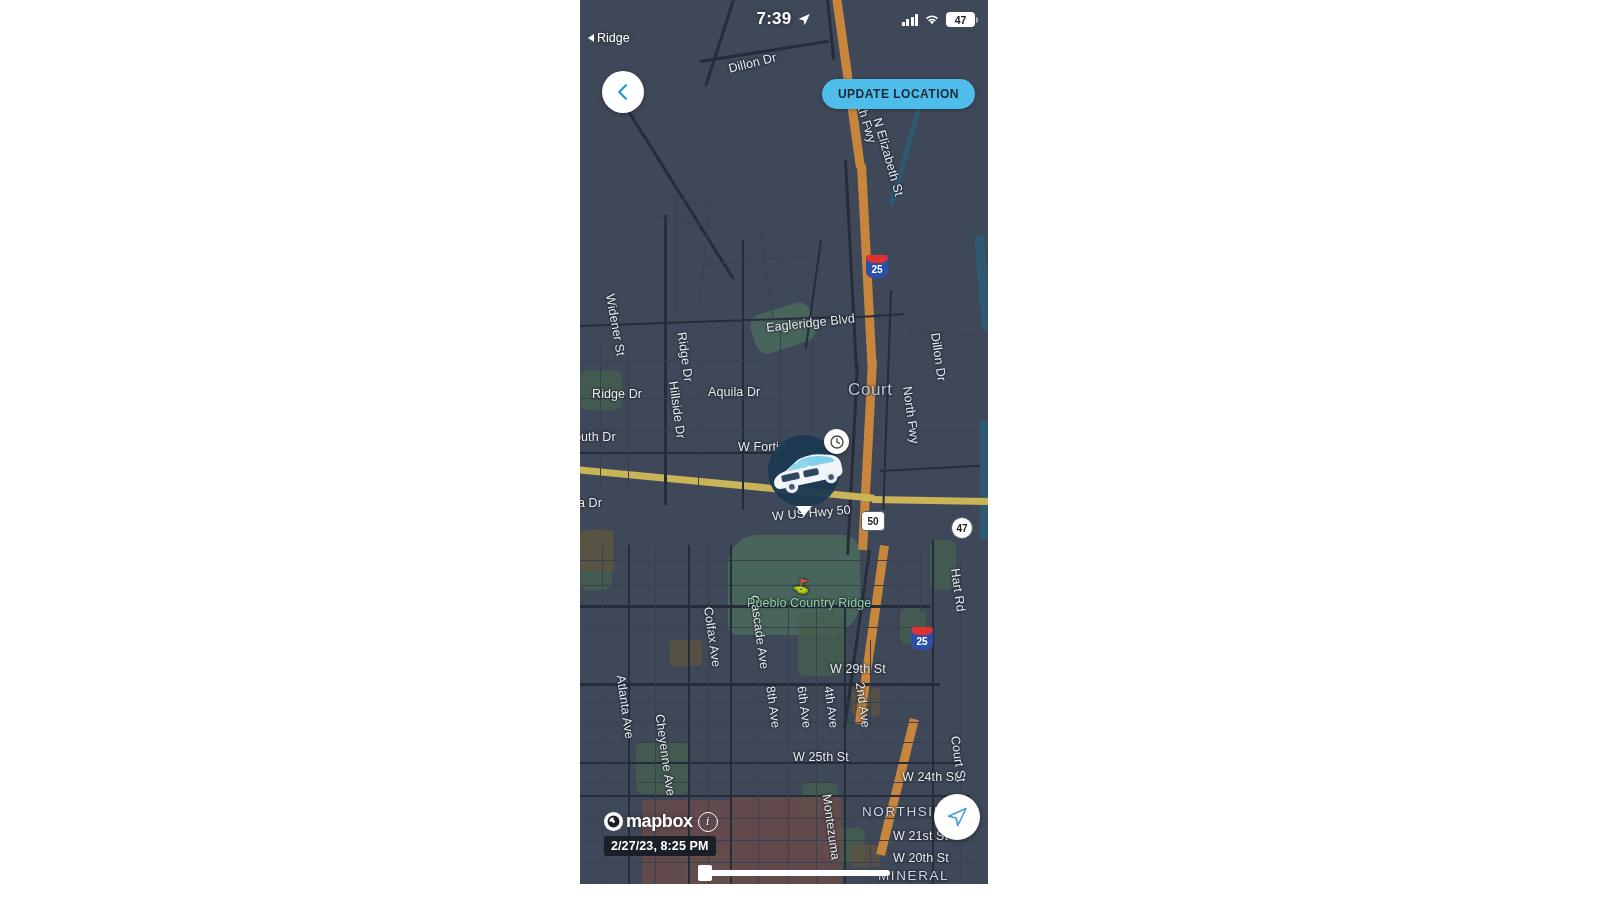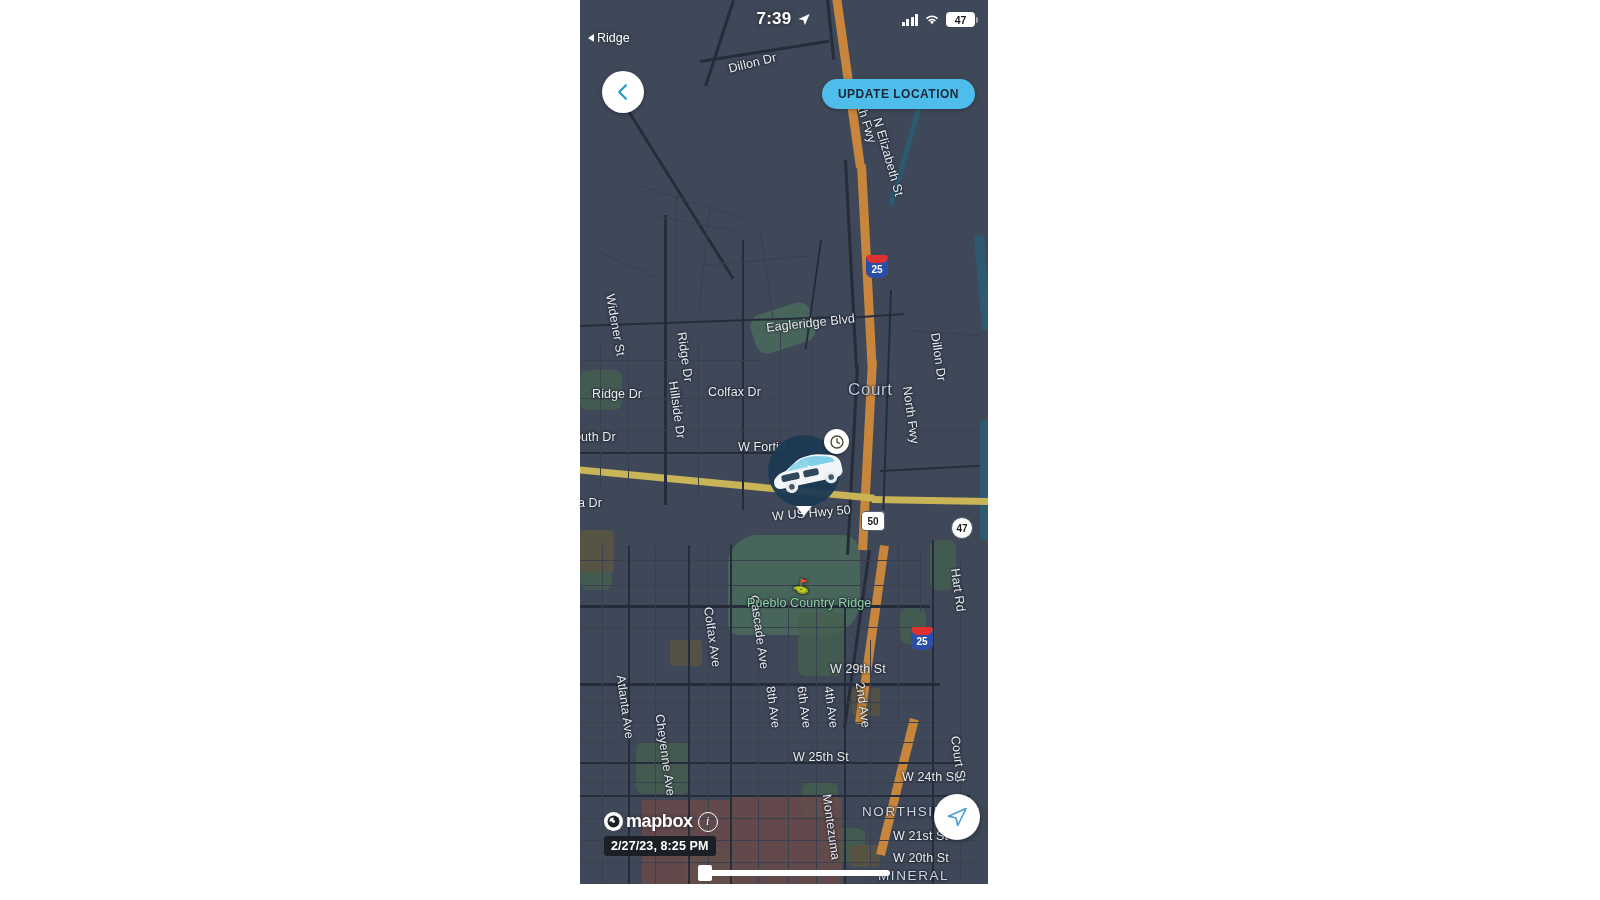--- a/index.html
+++ b/index.html
@@ -350,21 +350,21 @@
       <div class="road road-minor" style="left:16px;top:250px;width:70px;height:1.4px;transform:rotate(24deg);"></div>
 
       <div id="street-labels">
           <div class="lbl " style="left: 148px; top: 56px; transform: rotate(-14deg);">Dillon Dr</div>
           <div class="lbl " style="left: 255px; top: 108px; transform: rotate(73deg);">North Fwy</div>
           <div class="lbl " style="left: 268px; top: 150px; transform: rotate(74deg);">N Elizabeth St</div>
           <div class="lbl " style="left: 4px; top: 318px; transform: rotate(80deg);">Widener St</div>
           <div class="lbl " style="left: 186px; top: 316px; transform: rotate(-6deg);">Eagleridge Blvd</div>
           <div class="lbl " style="left: 80px; top: 350px; transform: rotate(82deg);">Ridge Dr</div>
           <div class="lbl " style="left: 12px; top: 387px;">Ridge Dr</div>
-          <div class="lbl " style="left: 128px; top: 385px;">Colfax Dr</div>
+          <div class="lbl " style="left: 128px; top: 385px;">Aquila Dr</div>
           <div class="lbl " style="left: 68px; top: 403px; transform: rotate(82deg);">Hillside Dr</div>
           <div class="lbl " style="left: 334px; top: 350px; transform: rotate(82deg);">Dillon Dr</div>
           <div class="lbl " style="left: 302px; top: 408px; transform: rotate(82deg);">North Fwy</div>
           <div class="lbl " style="left: -6px; top: 430px;">outh Dr</div>
           <div class="lbl " style="left: 158px; top: 440px;">W Fortin</div>
           <div class="lbl " style="left: -2px; top: 496px;">a Dr</div>
           <div class="lbl " style="left: 192px; top: 506px; transform: rotate(-5deg);">W US Hwy 50</div>
           <div class="lbl " style="left: 356px; top: 583px; transform: rotate(82deg);">Hart Rd</div>
           <div class="lbl " style="left: 102px; top: 630px; transform: rotate(82deg);">Colfax Ave</div>
           <div class="lbl " style="left: 142px; top: 625px; transform: rotate(82deg);">Cascade Ave</div>

